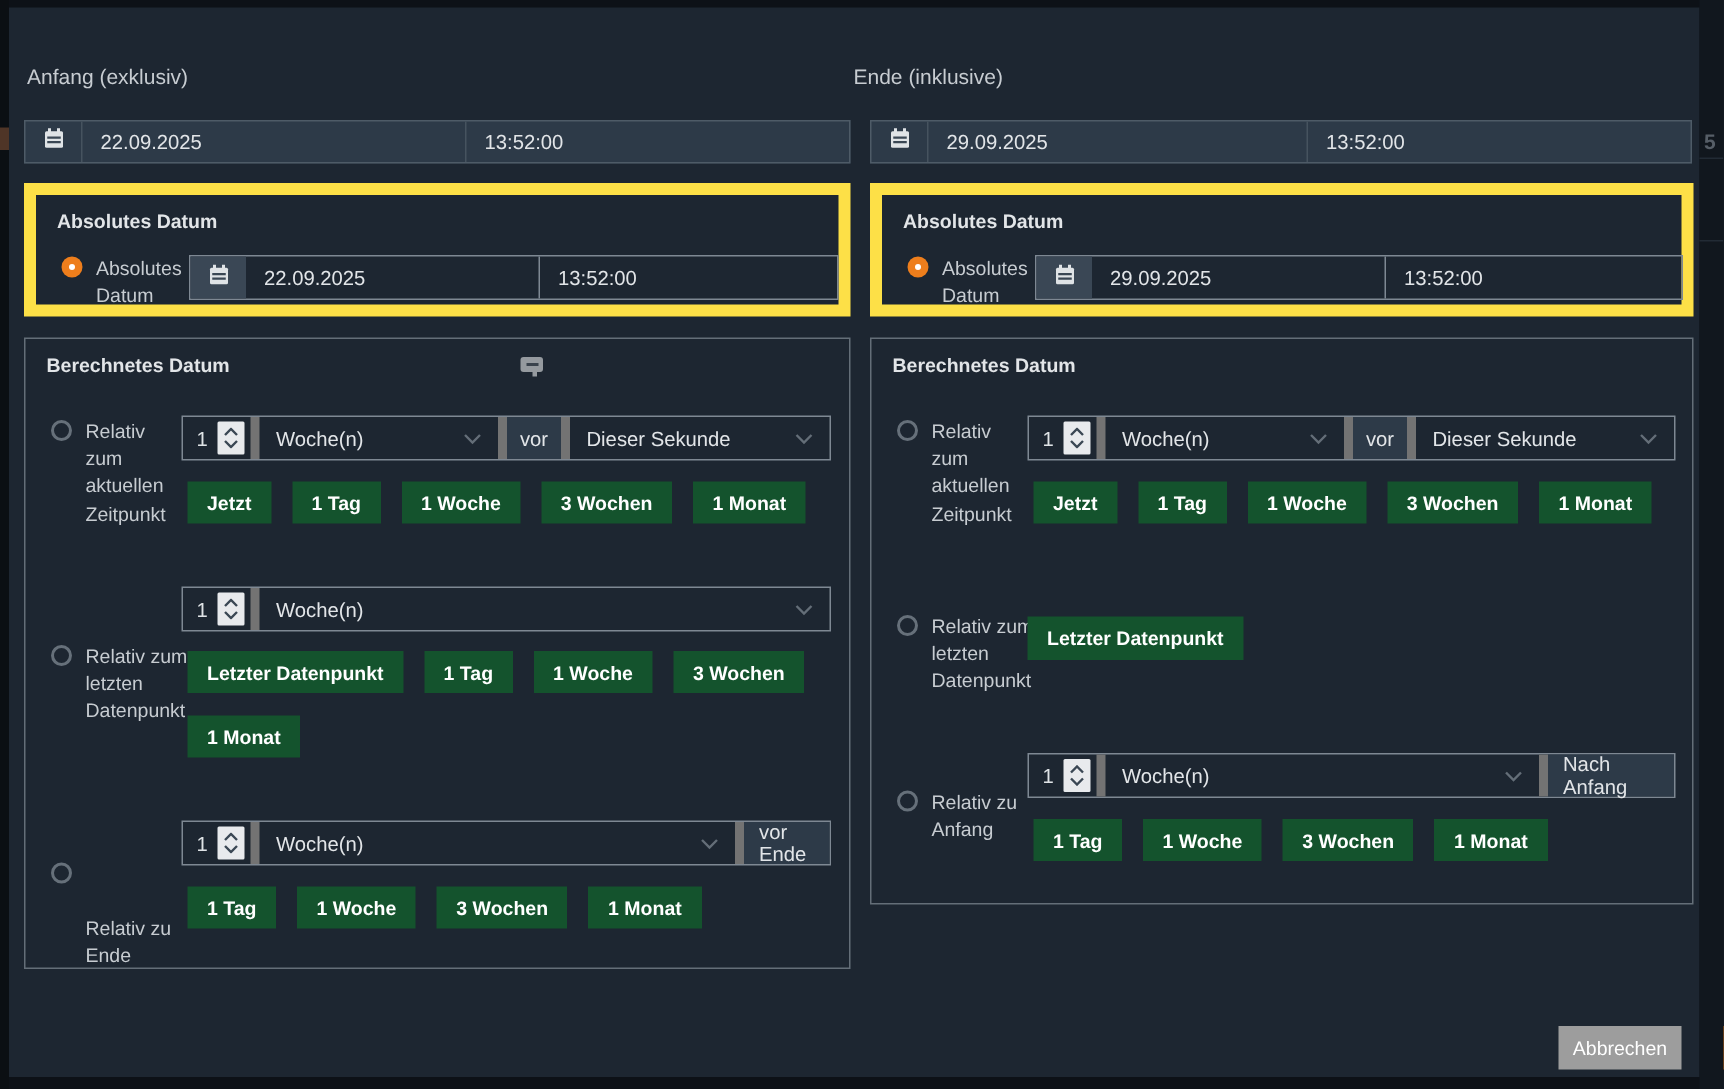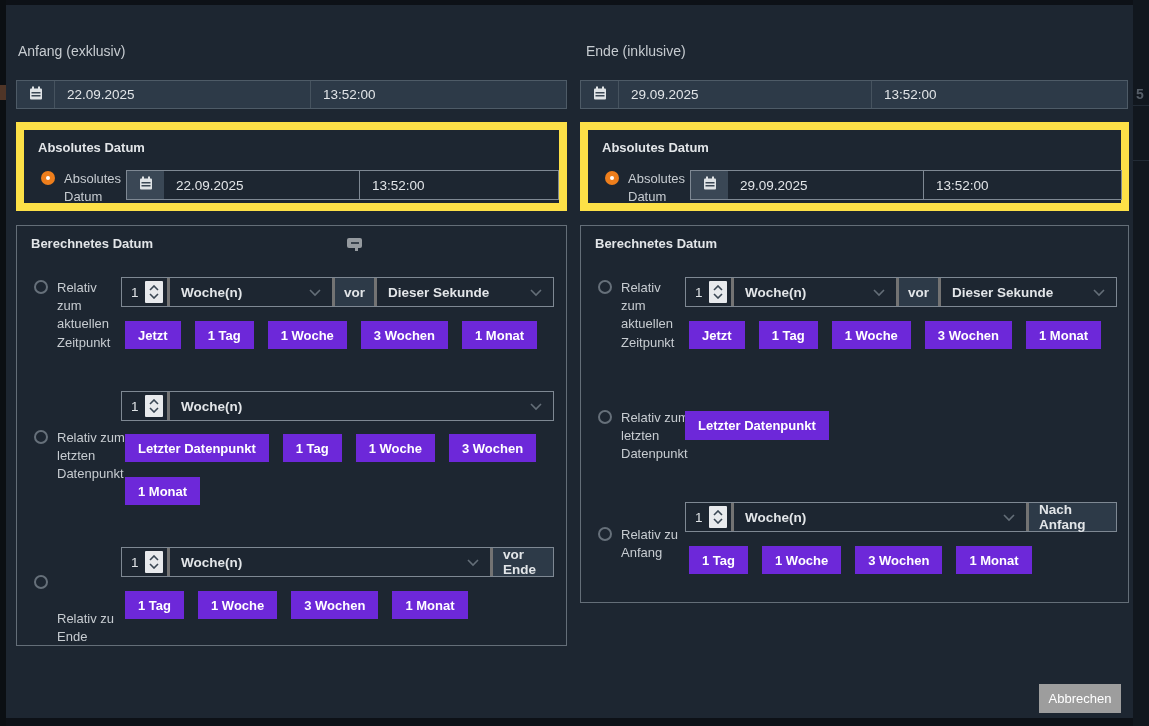--- a/index.html
+++ b/index.html
@@ -47,30 +47,30 @@
 
   
   .inner-group { position:absolute; height:30px; display:flex; border:1px solid #7e8893; }
   .inner-group .cal-btn { width:37px; background:#3a4755; display:flex; align-items:center; justify-content:center; }
   .inner-group .field { display:flex; align-items:center; padding-left:12px; font-size:13.5px; color:#e2e5e8; }
   .inner-group .field.time { border-left:1px solid #7e8893; }
 
   
   .composite { position:absolute; height:30px; display:flex; border:1px solid #7e8893; }
   .composite .cell { display:flex; align-items:center; height:100%; }
-  .composite .cell + .cell { border-left:3px solid #737373;font-weight:bold; }
+  .composite .cell + .cell { border-left:6px solid #737373; }
   .cell.num { width:45px; padding:0 4px 0 9px; justify-content:space-between; font-size:13.5px; }
   .stepper { width:18px; height:22px; background:#e8eaed; border-radius:1px; display:flex; flex-direction:column; align-items:center; justify-content:center; gap:2px; }
   .cell.dd { justify-content:space-between; padding:0 11px; font-size:13.5px; color:#e2e5e8; }
   .cell.tag { background:#2d3a48; justify-content:center; padding:0 10px; font-size:13.5px; color:#e2e5e8; }
 
   
   .btn-row { position:absolute; display:flex; flex-wrap:wrap; column-gap:14px; row-gap:15px; }
   .gbtn {
-    height:28px; background:#6d28d9; border:none; color:#fff;
+    height:28px; background:#14532d; border:none; color:#fff;
     font-family:inherit; font-size:13px; font-weight:bold;
     padding:0 13px; white-space:nowrap; cursor:pointer;
   }
   
   .comment-icon { position:absolute; width:15px; height:13px; }
   .comment-icon .bubble { width:15px; height:10px; background:#959a9f; border-radius:2px; position:relative; }
   .comment-icon .bubble::after { content:""; position:absolute; left:50%; top:3.5px; width:8px; height:2px; margin-left:-4px; background:#39424c; }
   .comment-icon .tail { width:3px; height:3px; background:#959a9f; margin-left:8px; }
 
   
@@ -78,21 +78,21 @@
   .btn-cancel { width:82px; height:29px; background:#9d9d9d; border:none; color:#fff; font-family:inherit; font-size:13px; cursor:pointer; }
   .btn-ok { width:49px; height:29px; background:#f08019; border:none; color:#fff; font-family:inherit; font-size:13px; cursor:pointer; }
 </style>
 </head>
 <body>
 
 <div class="dialog">
 
 
   <div class="col-heading" style="left:12px; top:38px;">Anfang (exklusiv)</div>
-  <div class="col-heading" style="left:580px; top:38px;">Ende (inklusive)</div>
+  <div class="col-heading" style="left:563px; top:38px;">Ende (inklusive)</div>
 
   <div class="top-group" style="left:10px; top:75px; width:551px;">
     <div class="cal-cell">
       <span>
         <svg width="14" height="14" viewBox="0 0 14 14">
             <rect x="3" y="0.5" width="2" height="3" fill="#dfe3e6"></rect>
             <rect x="9" y="0.5" width="2" height="3" fill="#dfe3e6"></rect>
             <rect x="1" y="2.5" width="12" height="11" rx="1" fill="#dfe3e6"></rect>
             <rect x="2.5" y="6" width="9" height="1.5" fill="#3a4754"></rect>
             <rect x="2.5" y="9" width="9" height="1.5" fill="#3a4754"></rect>

